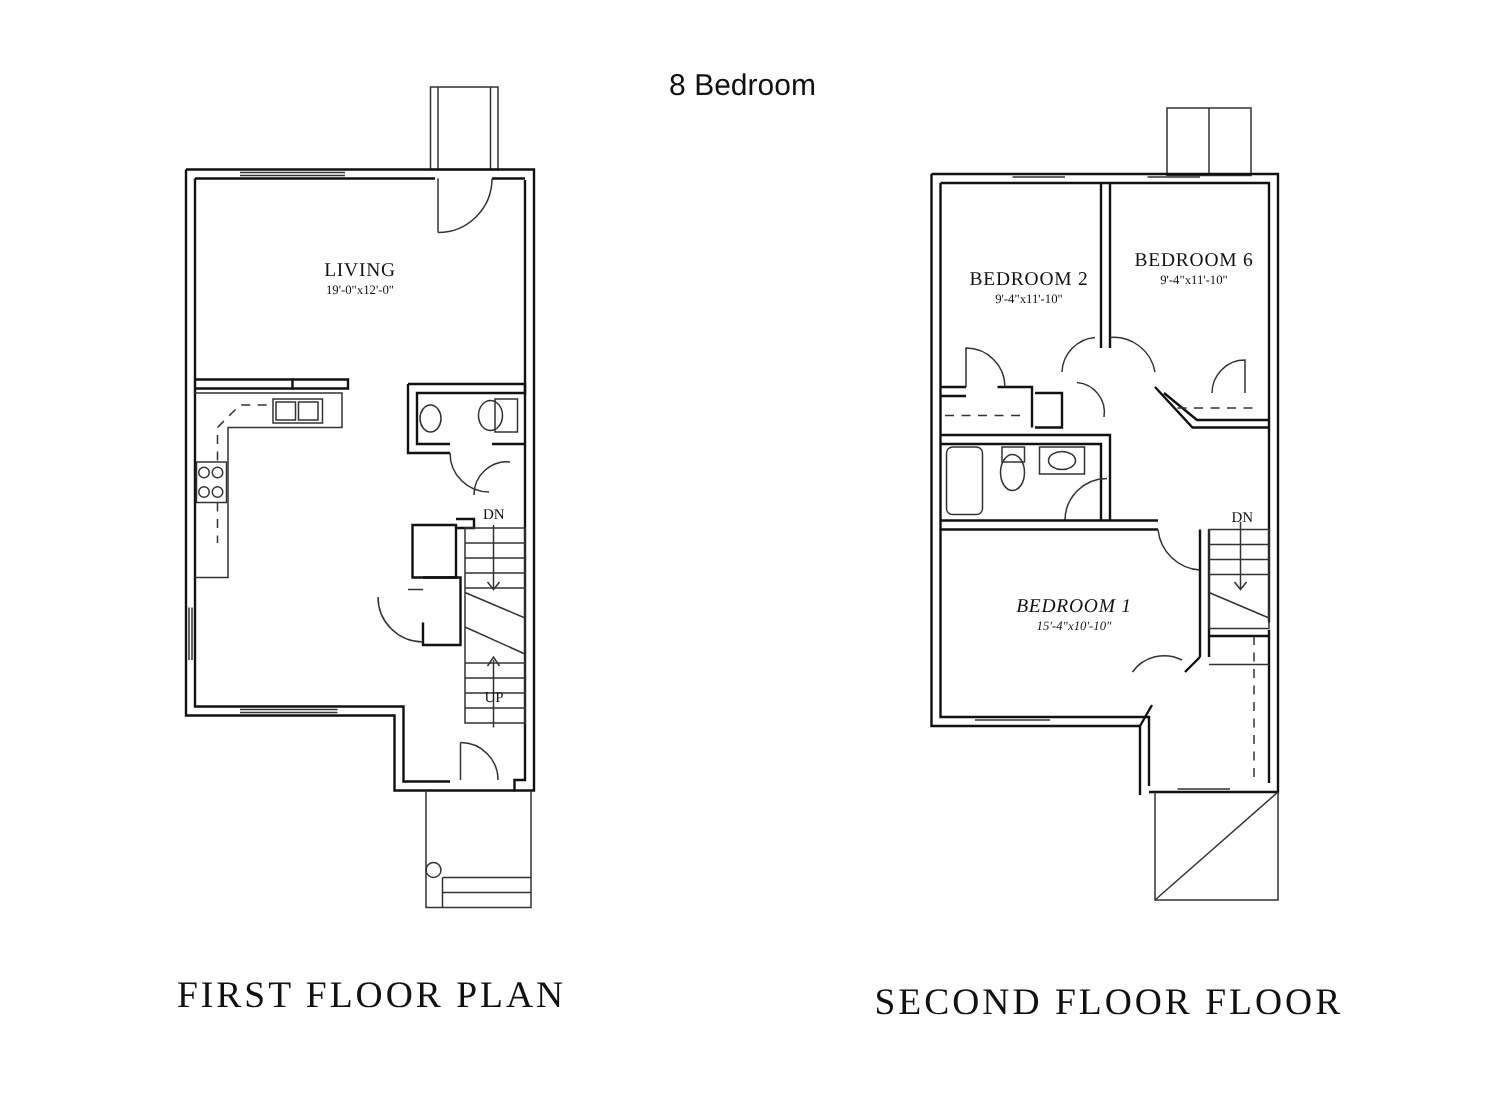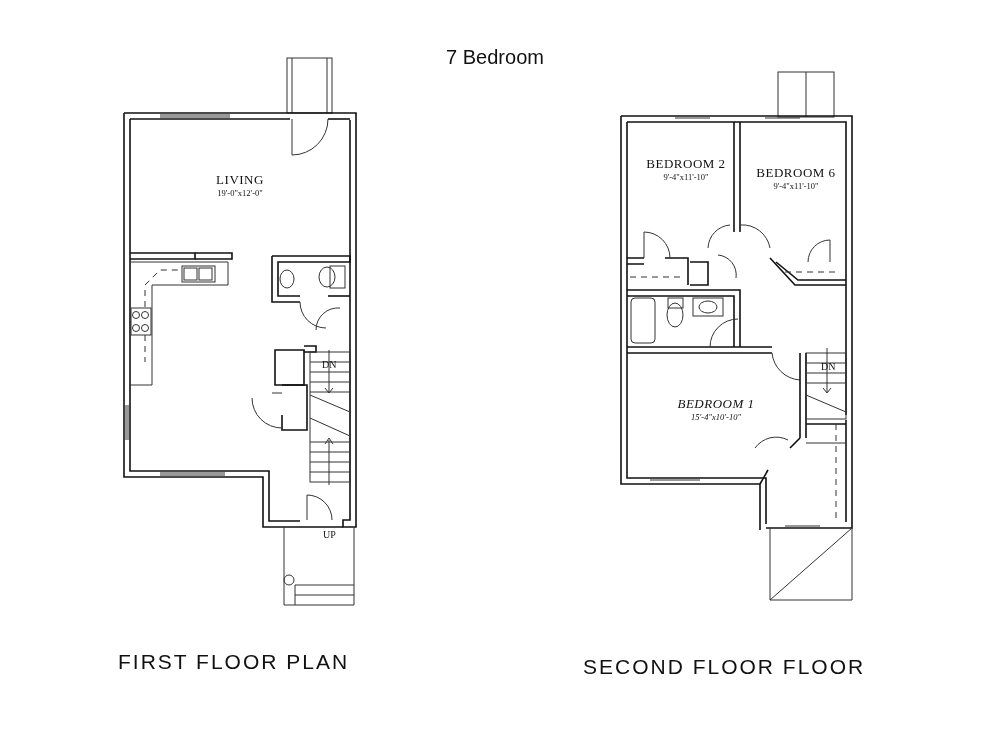--- a/index.html
+++ b/index.html
@@ -1,33 +1,33 @@
 <!DOCTYPE html>
 <html><head>
 <meta charset="utf-8">
 <style>
   html, body { margin: 0; padding: 0; background: #ffffff; }
   body { width: 990px; height: 733px; position: relative; overflow: hidden; font-family: "Liberation Sans", sans-serif; }
   .title { position: absolute; top: 46px; left: 0; width: 990px; text-align: center; font-size: 20px; color: #111; font-family: "Liberation Sans", sans-serif; }
-  .plan-caption { position: absolute; font-family: Liberation Sans, sans-serif; font-size: 21px; letter-spacing: 2px; color: #111; }
+  .plan-caption { position: absolute; font-family: Liberation Serif, serif; font-size: 25px; letter-spacing: 2px; color: #111; }
   .cap1 { left: 118px; top: 650px; }
   .cap2 { left: 583px; top: 655px; }
   svg { position: absolute; left: 0; top: 0; }
   .w { stroke: #111; stroke-width: 1.6; fill: none; }
   .t { stroke: #333; stroke-width: 1; fill: none; }
   .d { stroke: #333; stroke-width: 1; fill: none; stroke-dasharray: 6 5; }
   .room { position: absolute; font-family: "Liberation Serif", serif; text-align: center; color: #111; }
   .room .nm { font-size: 13px; letter-spacing: 0.5px; }
   .room .dim { font-size: 8.5px; }
-  .lbl { position: absolute; font-family: "Liberation Serif", serif; font-size: 10px; color: #111; margin-top: 21px; }
+  .lbl { position: absolute; font-family: "Liberation Serif", serif; font-size: 10px; color: #111; }
 </style>
 </head>
 <body>
 
-<div class="title">7 Bedroom</div>
+<div class="title">8 Bedroom</div>
 
 <svg width="990" height="733" viewBox="0 0 990 733">
 
   <g>
 
     <rect class="t" x="287" y="58" width="45" height="55"></rect>
     <line class="t" x1="292" y1="58" x2="292" y2="113"></line>
     <line class="t" x1="327" y1="58" x2="327" y2="113"></line>
 
     <path class="w" d="M124 113 H356 V527 H343 V520 H350 V120"></path>
@@ -168,23 +168,23 @@
     <path class="t" d="M770 528 V600 H852 V528"></path>
     <line class="t" x1="770" y1="600" x2="852" y2="528"></line>
   </g>
 </svg>
 
 <div class="room" style="left:195px; top:172px; width:90px;">
   <div class="nm">LIVING</div>
   <div class="dim">19'-0"x12'-0"</div>
 </div>
 <div class="lbl" style="left:322px; top:338px;">DN</div>
-<div class="lbl" style="left:323px; top:508px;">UP</div>
+<div class="lbl" style="left:323px; top:460px;">UP</div>
 
-<div class="room" style="left:640px; top:156px; width:92px;">
+<div class="room" style="left:640px; top:178px; width:92px;">
   <div class="nm">BEDROOM 2</div>
   <div class="dim">9'-4"x11'-10"</div>
 </div>
 <div class="room" style="left:750px; top:165px; width:92px;">
   <div class="nm">BEDROOM 6</div>
   <div class="dim">9'-4"x11'-10"</div>
 </div>
 <div class="room" style="left:670px; top:396px; width:92px;font-style:italic;">
   <div class="nm">BEDROOM 1</div>
   <div class="dim">15'-4"x10'-10"</div>

